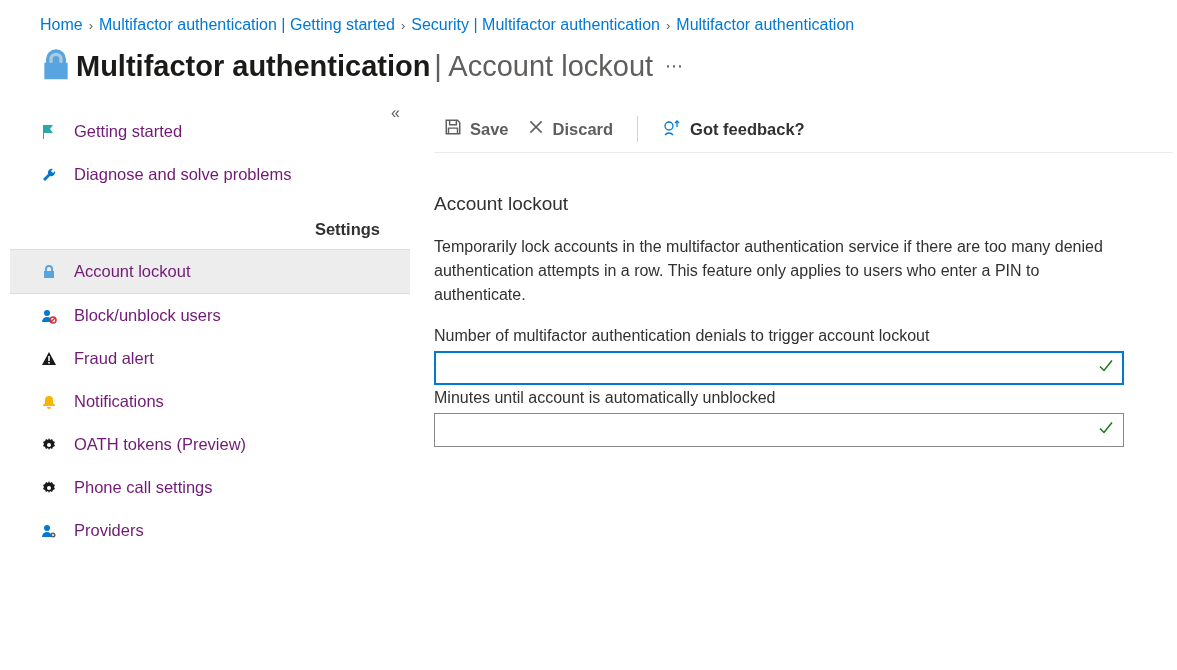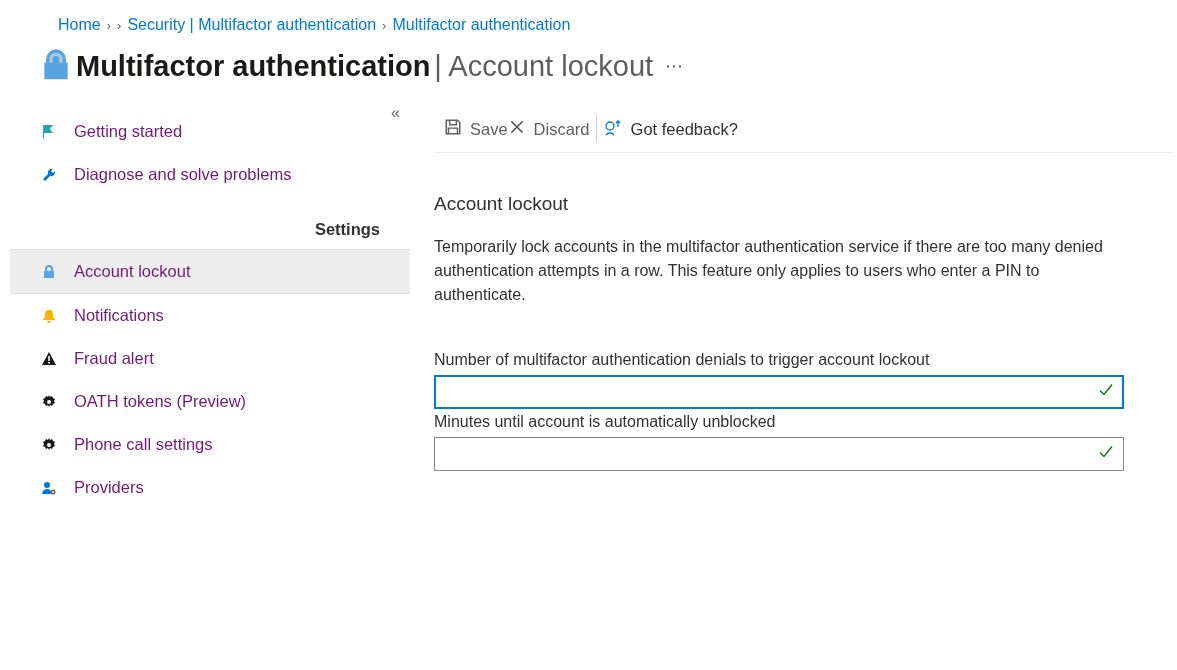--- a/index.html
+++ b/index.html
@@ -9,21 +9,21 @@
       color: #323130;
       background: #fff;
       width: 1177px;
       height: 670px;
       overflow: hidden;
     }
     a { color: #0078d4; text-decoration: none; }
 
     
     .breadcrumb {
-      padding: 16px 40px 8px 58px;
+      padding: 16px 40px 8px 40px;
       display: flex;
       align-items: center;
       gap: 6px;
       font-size: 16px;
       flex-wrap: wrap;
     }
     .breadcrumb a { cursor: pointer; }
     .breadcrumb .sep { color: #605e5c; font-size: 13px; }
 
     
@@ -90,43 +90,45 @@
     }
 
     
     .main {
       flex: 1;
       padding: 0 4px 0 24px;
     }
     .toolbar {
       display: flex;
       align-items: center;
+      gap: 18px;
       padding: 6px 0 10px 10px;
       border-bottom: 1px solid #edebe9;
       font-size: 16.5px;
       color: #605e5c;
+      font-weight: bold;
     }
     .toolbar .btn {
       display: flex; align-items: center; gap: 8px;
       cursor: pointer;
       color: #605e5c;
     }
     .toolbar .divider { width: 1px; height: 26px; background: #d2d0ce; margin: 0 6px; }
 
     .section-title {
       font-size: 19px;
       color: #323130;
       padding: 40px 0 20px 0;
     }
     .section-desc {
       font-size: 16px;
       color: #323130;
       line-height: 1.5;
       padding-right: 40px;
-      margin-bottom: 44px;
+      margin-bottom: 20px;
     }
     .field-label {
       font-size: 16px;
       color: #323130;
       margin-bottom: 6px;
     }
     .field-row { margin-bottom: 4px; }
     .input-wrap {
       position: relative;
       width: 690px;
@@ -150,20 +152,21 @@
       transform: translateY(-50%);
       color: #107c10;
     }
   </style>
 </head>
 <body>
 
 <div class="breadcrumb">
   <a>Home</a>
   <span class="sep">›</span>
+  <a>Multifactor authentication | Getting started</a>
   <span class="sep">›</span>
   <a>Security | Multifactor authentication</a>
   <span class="sep">›</span>
   <a>Multifactor authentication</a>
 </div>
 
 <div class="title-row">
   <span class="lock-icon">
     <svg width="40" height="40" viewBox="0 0 24 24">
         <path fill="#57a4e0" d="M6 10V8a6 6 0 0 1 12 0v2h1v10H5V10h1z"></path>
@@ -206,34 +209,45 @@
       <span class="icon">
         <svg width="16" height="16" viewBox="0 0 16 16">
             <path fill="#57a4e0" d="M4 7V5a4 4 0 0 1 8 0v2h1v7H3V7h1zm2 0h4V5a2 2 0 0 0-4 0v2z"></path>
           </svg>
       </span>
       <span>Account lockout</span>
     </div>
     <div class="side-item">
       <span class="icon">
         <svg width="16" height="16" viewBox="0 0 16 16">
-            <path fill="#f7b500" d="M8 2a4 4 0 0 1 4 4v3l2 2v1H2v-1l2-2V6a4 4 0 0 1 4-4zm-2 11h4a2 2 0 0 1-4 0z"></path>
-          </svg>
-      </span>
-      <span>Notifications</span>
+            <circle cx="6" cy="5" r="3" fill="#0078d4"></circle>
+            <path fill="#0078d4" d="M1 14a5 5 0 0 1 10 0z"></path>
+            <circle cx="12" cy="12" r="3" fill="none" stroke="#d13438" stroke-width="1.5"></circle>
+            <line x1="10" y1="14" x2="14" y2="10" stroke="#d13438" stroke-width="1.5"></line>
+          </svg>
+      </span>
+      <span>Block/unblock users</span>
     </div>
     <div class="side-item">
       <span class="icon">
         <svg width="16" height="16" viewBox="0 0 16 16">
             <path fill="#1b1a19" d="M8 1l7 13H1z"></path>
             <rect x="7.2" y="5" width="1.6" height="5" fill="#fff"></rect>
             <rect x="7.2" y="11" width="1.6" height="1.6" fill="#fff"></rect>
           </svg>
       </span>
       <span>Fraud alert</span>
+    </div>
+    <div class="side-item">
+      <span class="icon">
+        <svg width="16" height="16" viewBox="0 0 16 16">
+            <path fill="#f7b500" d="M8 2a4 4 0 0 1 4 4v3l2 2v1H2v-1l2-2V6a4 4 0 0 1 4-4zm-2 11h4a2 2 0 0 1-4 0z"></path>
+          </svg>
+      </span>
+      <span>Notifications</span>
     </div>
     <div class="side-item">
       <span class="icon">
         <svg width="16" height="16" viewBox="0 0 16 16">
             <path fill="#1b1a19" d="M8 5a3 3 0 1 1 0 6 3 3 0 0 1 0-6zm0-4l1 2 2-1 1 2 2 1-1 2 1 2-2 1-1 2-2-1-1 2-1-2-2 1-1-2-2-1 1-2-1-2 2-1 1-2 2 1z"></path>
             <circle cx="8" cy="8" r="2" fill="#fff"></circle>
           </svg>
       </span>
       <span>OATH tokens (Preview)</span>
     </div>

